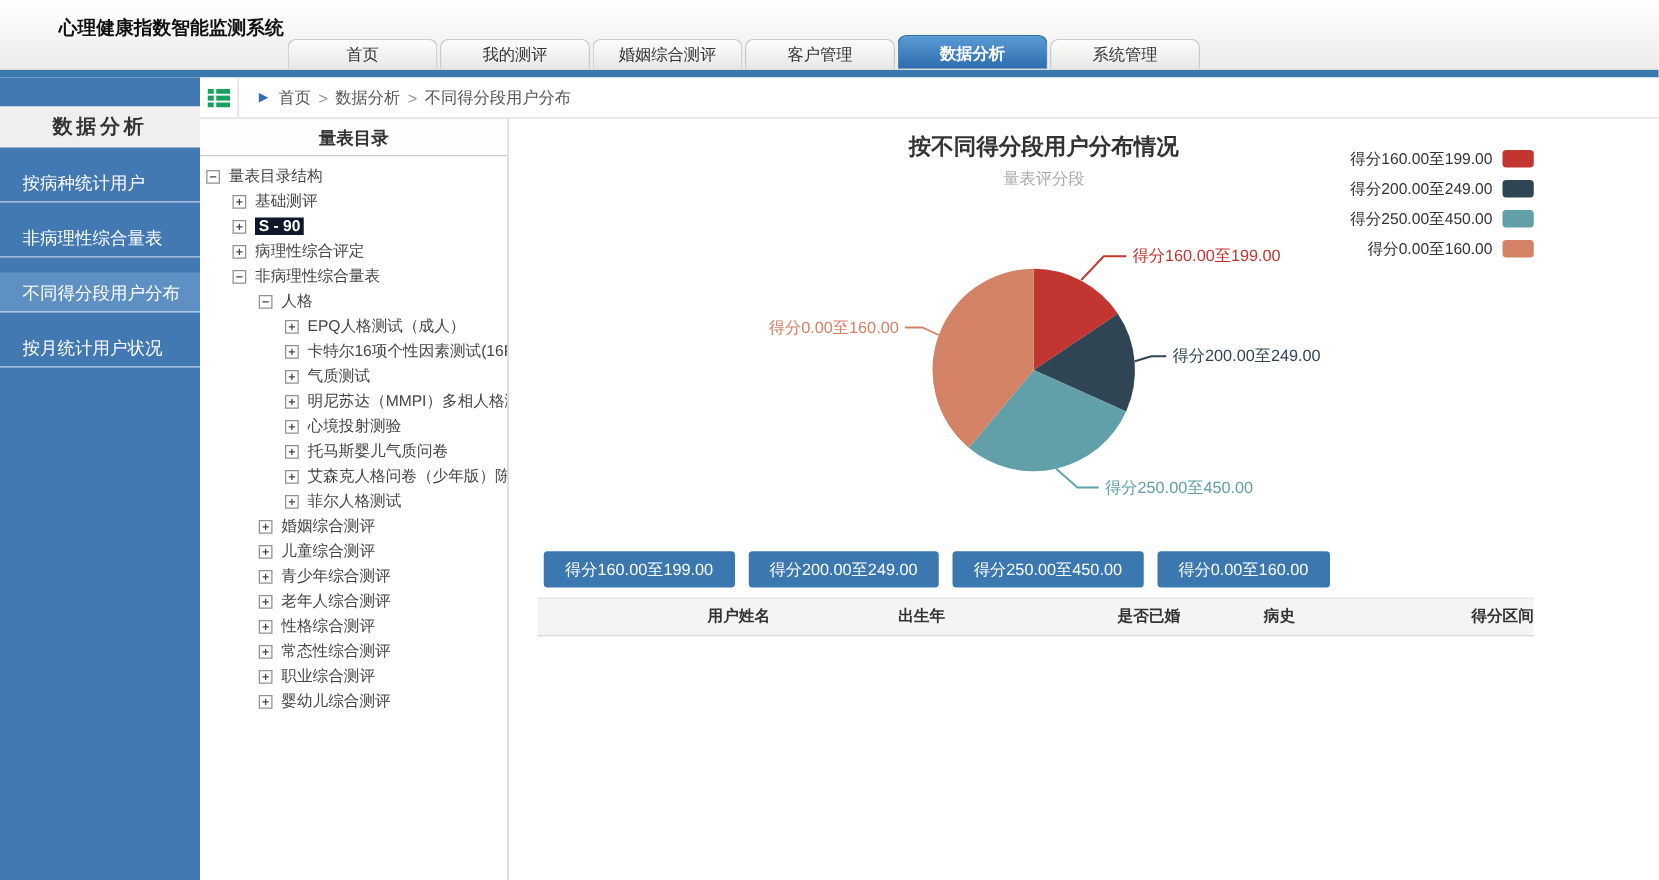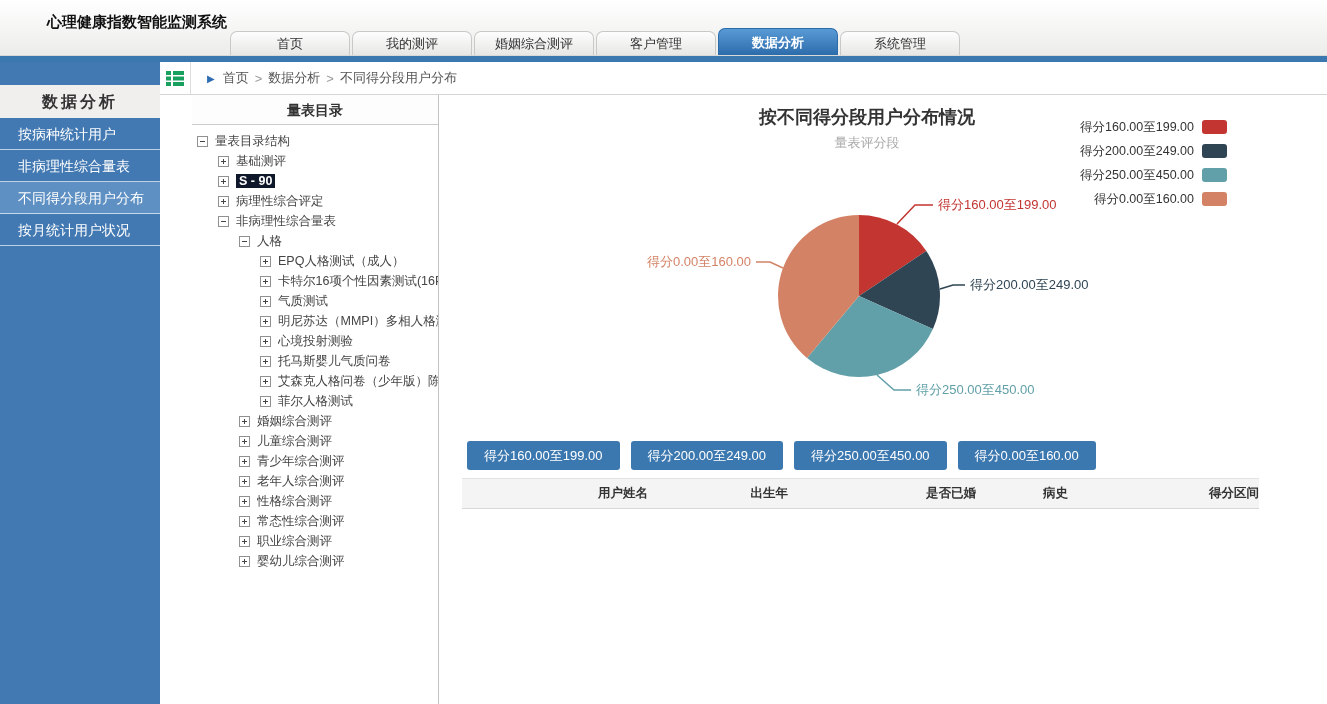--- a/index.html
+++ b/index.html
@@ -17,35 +17,35 @@
   .tab.active { height:27px; line-height:27px; color:#fff; font-weight:bold;
     background:linear-gradient(#589ad6,#2d6cab); border-color:#2d6cab; }
   #blue-line { height:6px; background:#3c78b0; }
 
   
   #content { display:flex; height:642px; }
   #sidebar { width:160px; background:#4379b2; flex:none; }
   .side-title { margin-top:23px; height:33px; line-height:33px; background:#f0efed;
     text-align:center; font-size:16px; font-weight:bold; color:#333; letter-spacing:3px; }
   .side-item { height:32px; line-height:32px; padding-left:18px; color:#fff; font-size:14px;
-    border-bottom:1px solid rgba(255,255,255,.65); cursor:pointer; }
+    border-bottom:1px solid rgba(255,255,255,.65); cursor:pointer;margin-top:12px; }
   .side-item:first-of-type { border-top:1px solid rgba(255,255,255,.65); }
   .side-item.active { background:#5e90c3; }
 
   #right-region { flex:1; display:flex; flex-direction:column; }
   #breadcrumb-bar { height:33px; border-bottom:1px solid #d5d5d5; display:flex; align-items:center; flex:none; background:#fff; }
   .icon-cell { width:31px; height:100%; border-right:1px solid #ddd; display:flex; align-items:center; justify-content:center; flex:none; }
   .bc-arrow { color:#2f6db3; font-size:10px; margin:0 8px 0 16px; }
   .bc-part { font-size:13px; color:#555; cursor:pointer; }
   .bc-sep { font-size:13px; color:#999; margin:0 6px; }
 
   #lower { flex:1; display:flex; min-height:0; }
 
   
-  #tree-panel { width:247px; flex:none; border-right:1px solid #c3c3c3; background:#fff; overflow:hidden;margin-left:32px; }
+  #tree-panel { width:247px; flex:none; border-right:1px solid #c3c3c3; background:#fff; overflow:hidden; }
   .tree-title { height:30px; line-height:30px; text-align:center; font-size:14px; font-weight:bold;
     color:#333; border-bottom:1px solid #ccc; background:#fdfdfd; }
   .tree { padding-top:6px; font-size:12.5px; color:#444; white-space:nowrap; overflow:hidden; }
   .node { display:flex; align-items:center; height:20px; cursor:pointer; }
   .lvl0 { padding-left:5px; } .lvl1 { padding-left:26px; } .lvl2 { padding-left:47px; } .lvl3 { padding-left:68px; }
   .toggle { width:11px; height:11px; border:1px solid #919191; background:#fff; position:relative; flex:none; margin-right:7px; }
   .toggle::before { content:""; position:absolute; left:2px; right:2px; top:4px; height:1px; background:#444; }
   .toggle.plus::after { content:""; position:absolute; top:2px; bottom:2px; left:4px; width:1px; background:#444; }
   .node-label { overflow:hidden; }
   .node-label.selected { background:#0f172a; color:#fff; font-weight:bold; padding:0 3px; }

